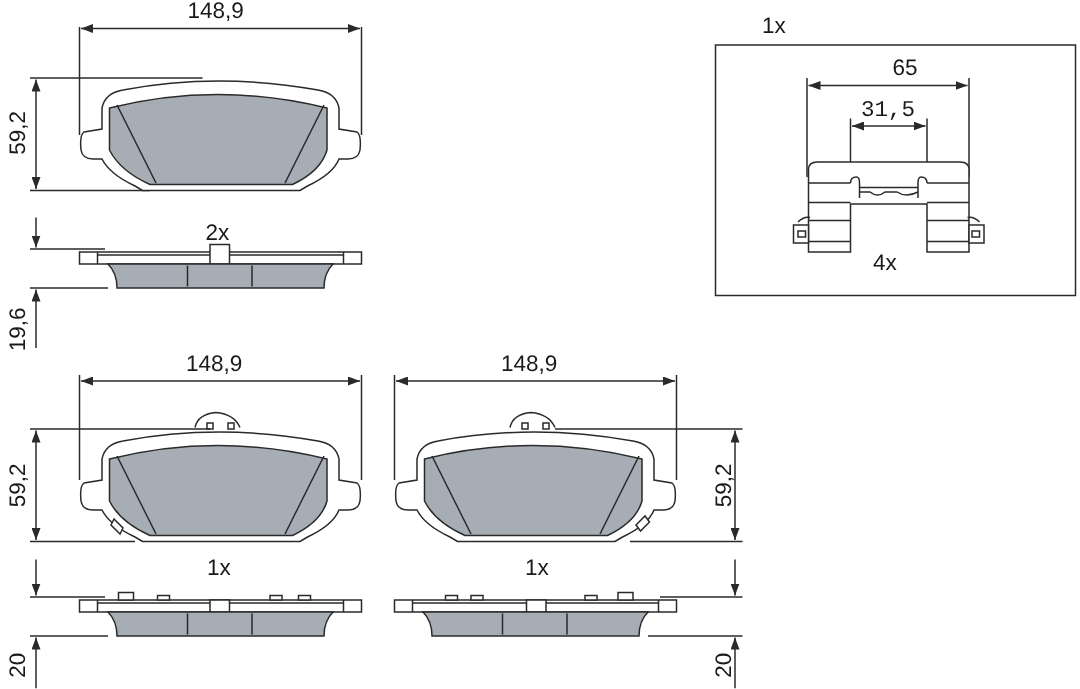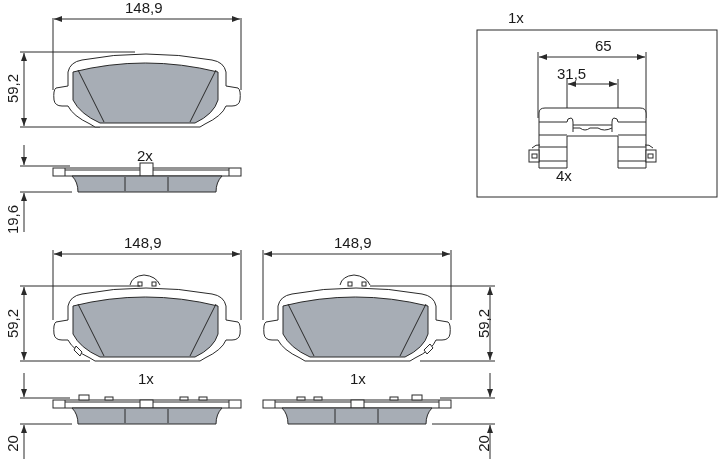--- a/index.html
+++ b/index.html
@@ -153,22 +153,22 @@
   </g>
 </svg>
 
 <div class="lbl" style="left:125px;top:0px;">148,9</div>
 <div class="lbl rot" style="left:-6px;top:81px;width:36px;text-align:center;">59,2</div>
 <div class="lbl" style="left:137px;top:148px;">2x</div>
 <div class="lbl rot" style="left:-6px;top:212px;width:36px;text-align:center;">19,6</div>
 
 <div class="lbl" style="left:508px;top:10px;">1x</div>
 <div class="lbl" style="left:583px;top:38px;margin-left:12px;">65</div>
-<div class="lbl" style="left:557px;top:66px;">31,5</div>
-<div class="lbl" style="left:556px;top:168px;">4x</div>
+<div class="lbl" style="left:574px;top:66px;font-family:Liberation Mono, monospace;">31,5</div>
+<div class="lbl" style="left:582px;top:168px;">4x</div>
 
 <div class="lbl" style="left:124px;top:235px;">148,9</div>
 <div class="lbl rot" style="left:-6px;top:316px;width:36px;text-align:center;">59,2</div>
 <div class="lbl" style="left:138px;top:371px;">1x</div>
 <div class="lbl rot" style="left:-6px;top:436px;width:36px;text-align:center;">20</div>
 
 <div class="lbl" style="left:334px;top:235px;">148,9</div>
 <div class="lbl rot" style="left:465px;top:316px;width:36px;text-align:center;">59,2</div>
 <div class="lbl" style="left:350px;top:371px;">1x</div>
 <div class="lbl rot" style="left:465px;top:436px;width:36px;text-align:center;">20</div>

